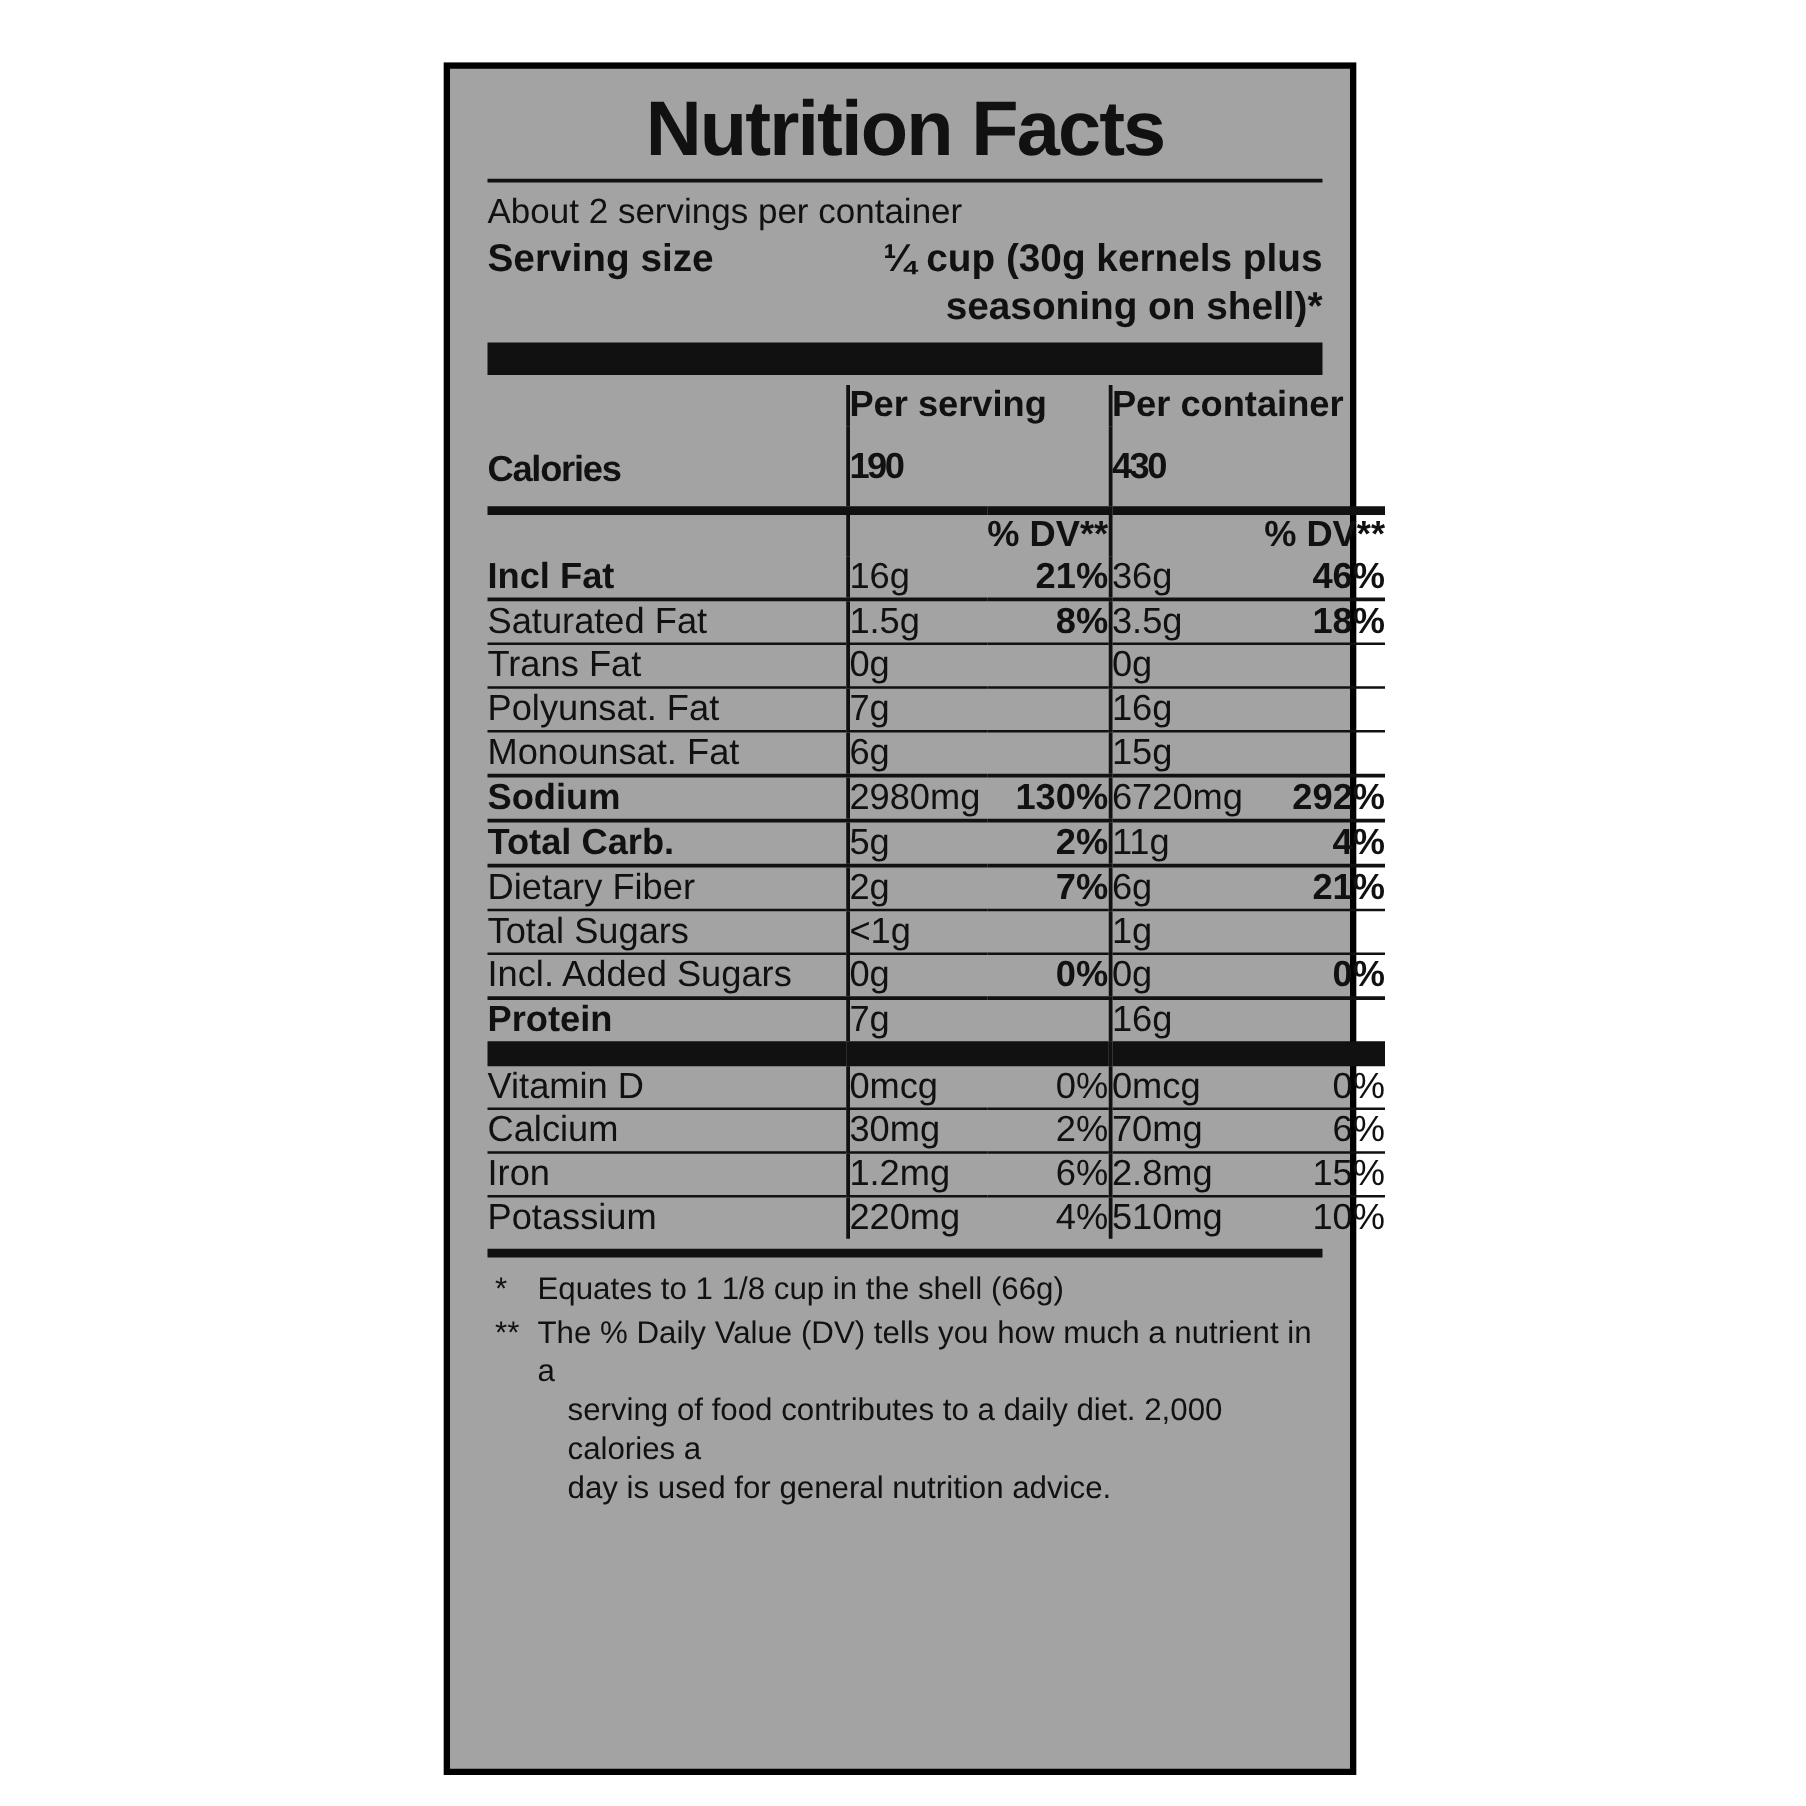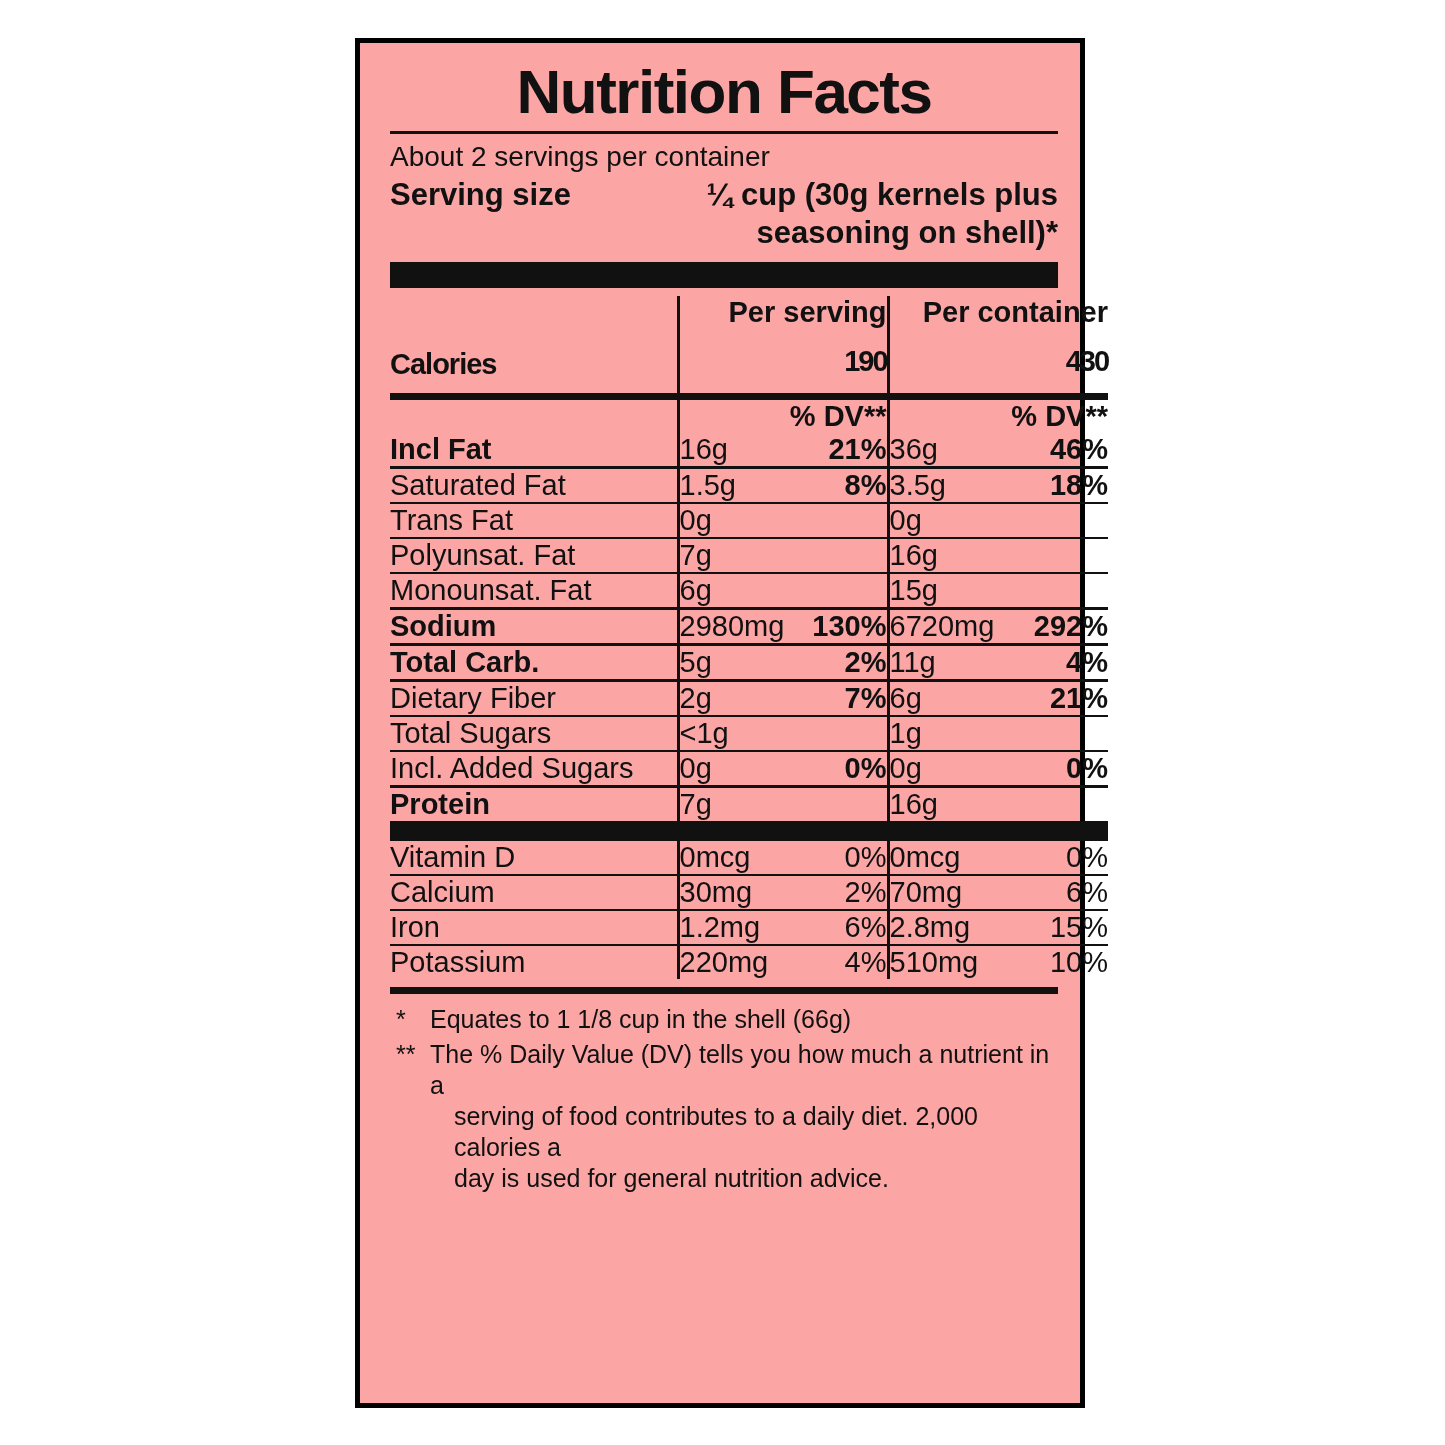--- a/index.html
+++ b/index.html
@@ -16,25 +16,25 @@
   }
   .page {
     position: relative;
     width: 1445px;
     height: 1445px;
     background: #ffffff;
   }
   .panel {
     position: absolute;
     left: 355px;
-    top: 38px;
+    top: 50px;
     width: 730px;
     height: 1370px;
     border: 5px solid #000000;
-    background: #fca5a5;
+    background: #a3a3a3;
     box-sizing: border-box;
   }
   .inner {
     position: absolute;
     left: 30px;
     right: 22px;
     top: 12px;
   }
 
   
@@ -118,21 +118,21 @@
 
   .bold { font-weight: bold; }
   .ind1 { padding-left: 32px; }
   .ind2 { padding-left: 62px; margin-top: 14px; }
   .small { font-size: 25px; }
 
   
   .colhead {
     font-weight: bold;
     font-size: 26px;
-    text-align: right;
+    text-align: left;
     padding-bottom: 2px;
     white-space: nowrap;
   }
   .dvhead {
     font-weight: bold;
     font-size: 22px;
     text-align: right;
     padding: 6px 4px 3px 0;
     white-space: nowrap;
   }
@@ -142,21 +142,21 @@
     font-size: 50px;
     letter-spacing: -1px;
     line-height: 58px;
     padding-bottom: 2px;
   }
   .cal-val {
     font-weight: bold;
     font-size: 62px;
     line-height: 64px;
     letter-spacing: -2px;
-    text-align: right;
+    text-align: left;
     padding-bottom: 0px;
   }
 
   .cal-row td { border-bottom: 7px solid #111; }
   .cal-row td.cal-name { border-bottom: 7px solid #111; }
 
   .blockbar td { padding: 0; }
   .blockbar .bar {
     height: 20px;
     background: #111;

